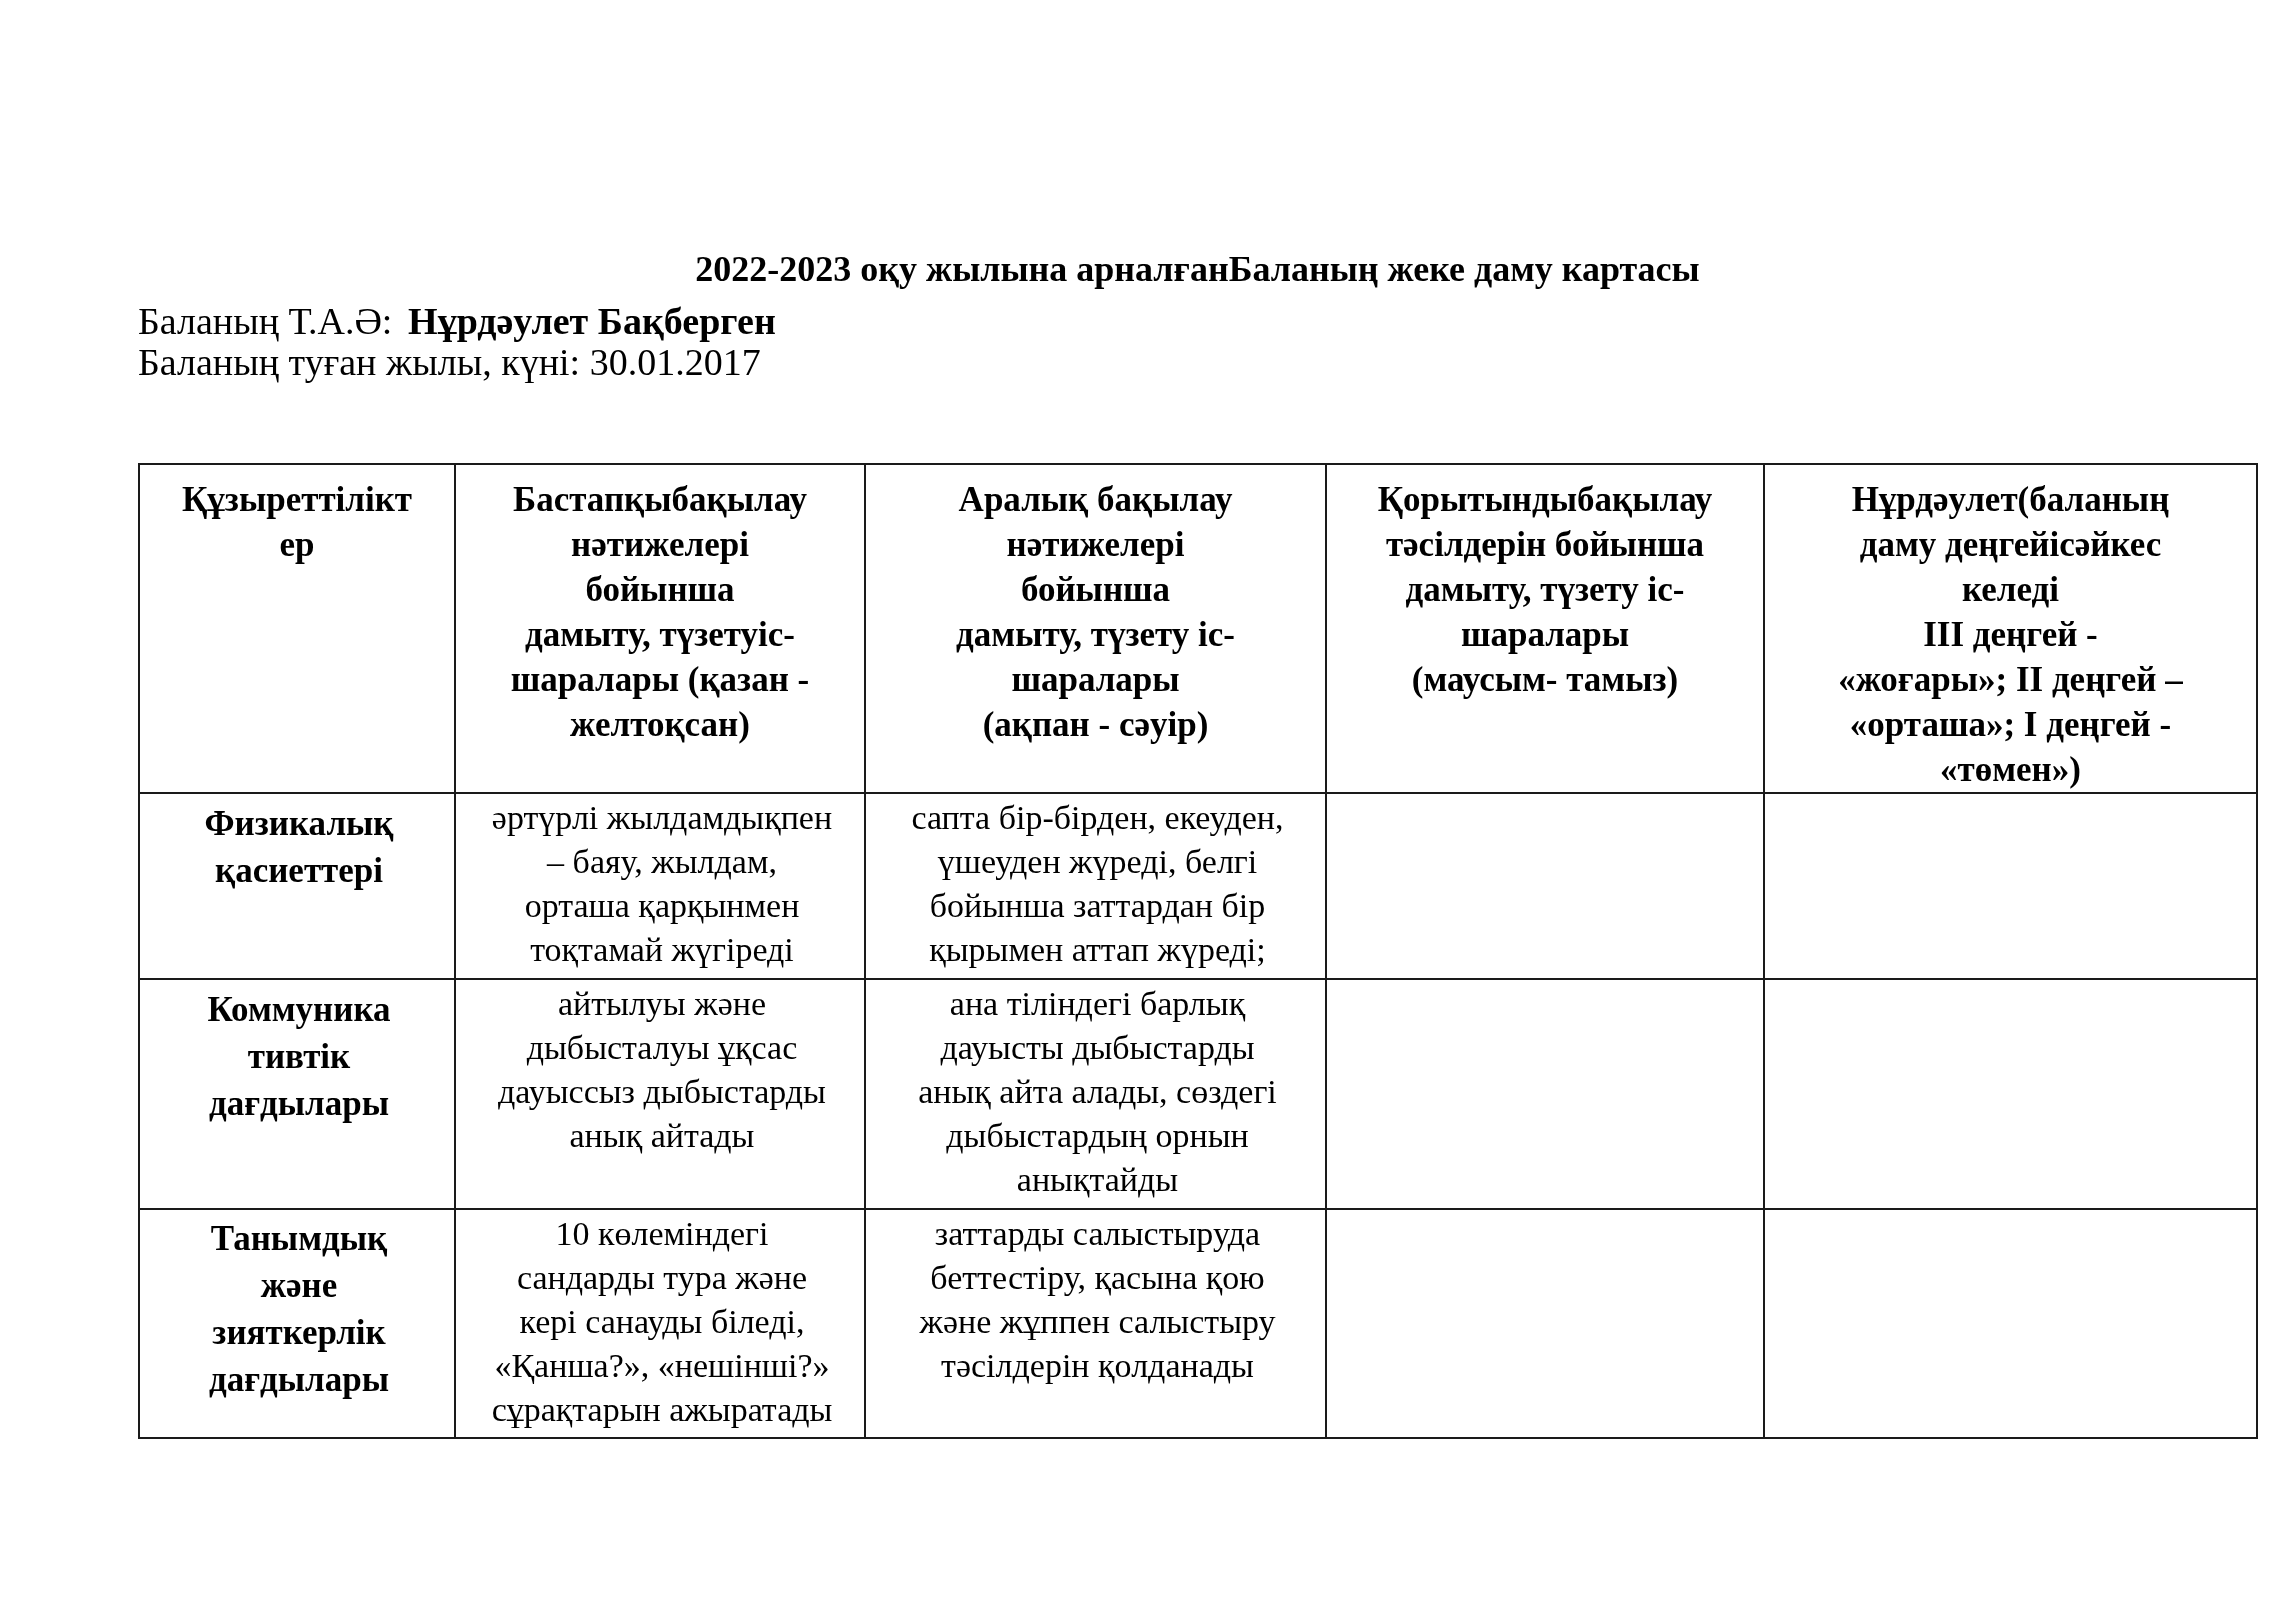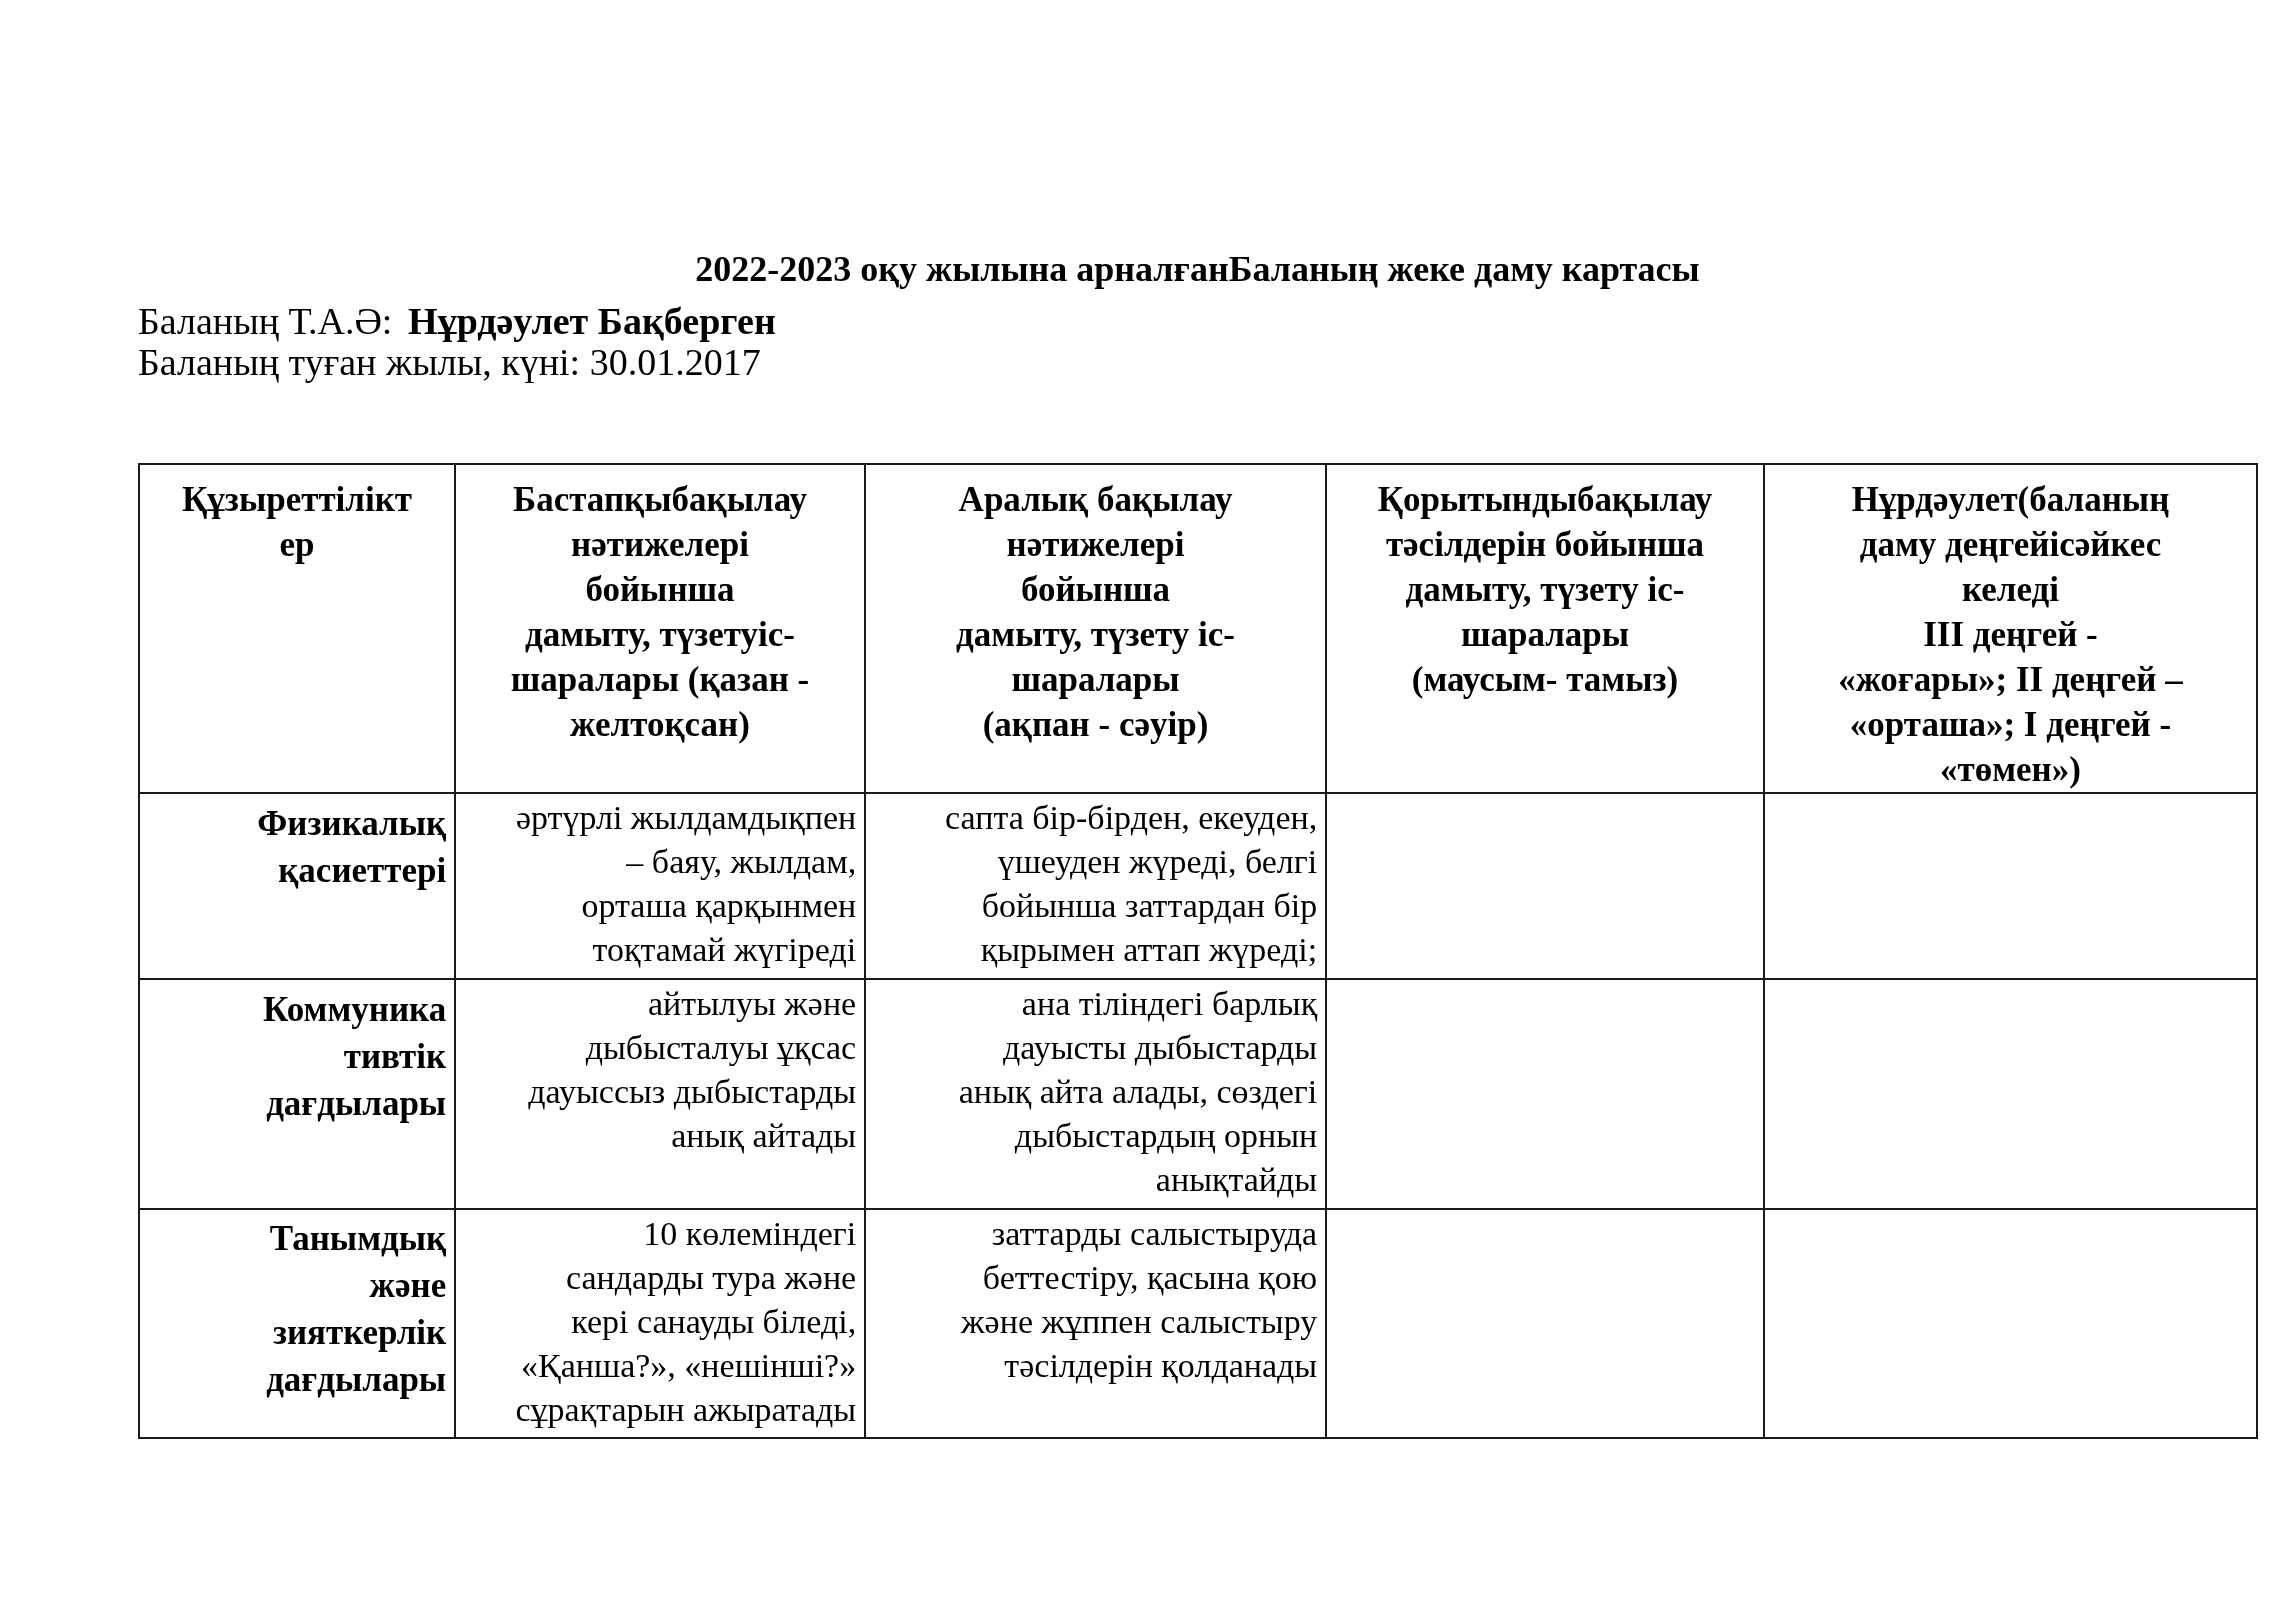--- a/index.html
+++ b/index.html
@@ -64,21 +64,21 @@
   .dev-table th {
     font-weight: bold;
     font-size: 35px;
     line-height: 45px;
     padding: 11.8px 5.9px 0 5.9px;
   }
   .dev-table td {
     font-size: 34px;
     line-height: 44px;
     padding: 2px 7.8px 5.9px 11.8px;
-    text-align: right;
+    text-align: center;
   }
   .dev-table td.competency {
     font-weight: bold;
     font-size: 35px;
     line-height: 47px;
     padding-top: 5.9px;
   }
   tr.r-head { height: 315px; }
   tr.r1 { height: 175px; }
   tr.r2 { height: 226px; padding-left: 36px; }

